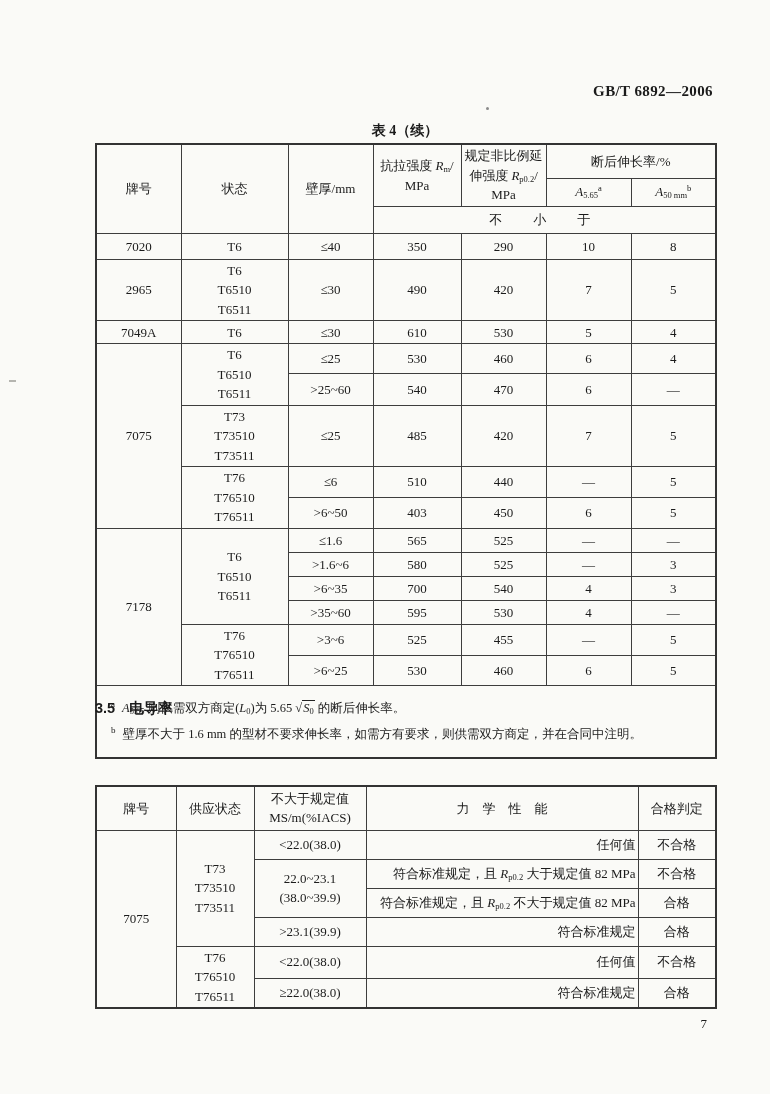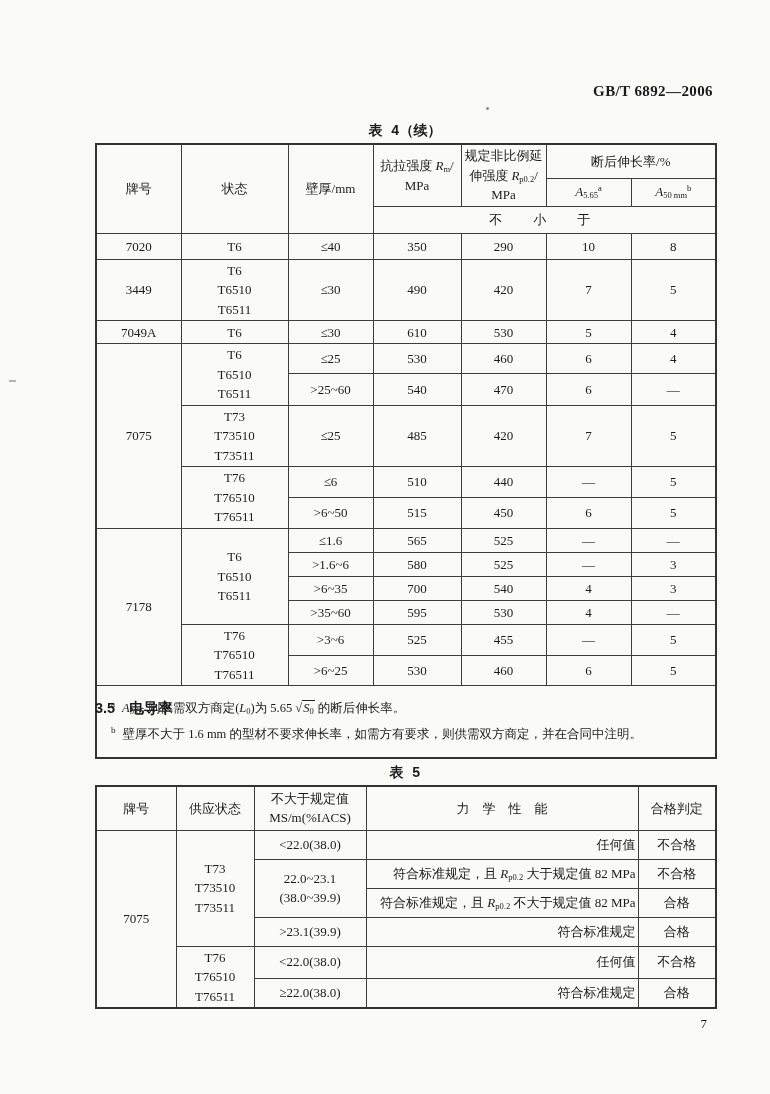--- a/index.html
+++ b/index.html
@@ -13,21 +13,21 @@
   }
   .sheet { position: relative; width: 770px; height: 1033px; }
 
   .doc-code {
     position: absolute; top: 83px; right: 57px;
     font-size: 15px; font-weight: bold; letter-spacing: 0.4px;
   }
 
   .caption {
     position: absolute; left: 95px; width: 620px; text-align: center;
-    font-family: Liberation Mono, monospace;
+    font-family: Liberation Serif, serif;
     font-weight: bold; font-size: 14px;
   }
   .caption4 { top: 122px; }
   .caption5 { top: 764px; }
 
   table.tbl {
     position: absolute; left: 95px;
     width: 620px; border-collapse: collapse; table-layout: fixed;
     border: 2px solid #333;
   }
@@ -135,21 +135,21 @@
       <tr class="r26">
         <td>7020</td>
         <td>T6</td>
         <td>≤40</td>
         <td>350</td>
         <td>290</td>
         <td>10</td>
         <td>8</td>
       </tr>
       <tr class="r60">
-        <td>3449</td>
+        <td>2965</td>
         <td>T6
 T6510
 T6511</td>
         <td>≤30</td>
         <td>490</td>
         <td>420</td>
         <td>7</td>
         <td>5</td>
       </tr>
       <tr class="r23">
@@ -195,21 +195,21 @@
 T76510
 T76511</td>
         <td>≤6</td>
         <td>510</td>
         <td>440</td>
         <td>—</td>
         <td>5</td>
       </tr>
       <tr class="r24">
         <td>&gt;6~50</td>
-        <td>515</td>
+        <td>403</td>
         <td>450</td>
         <td>6</td>
         <td>5</td>
       </tr>
 
       <tr class="r24">
         <td rowspan="6">7178</td>
         <td rowspan="4">T6
 T6510
 T6511</td>
@@ -264,21 +264,20 @@
           <div class="fn-line"><sup class="fnm">b</sup><span>壁厚不大于 1.6 mm 的型材不要求伸长率，如需方有要求，则供需双方商定，并在合同中注明。</span></div>
         </td>
       </tr>
     </tbody>
   </table>
 
   <div class="sec-head">
     <span class="num">3.5</span><span>电导率</span>
   </div>
 
-  <div class="caption caption5">表 5</div>
 
   <table class="tbl t5">
     <colgroup>
       <col style="width:80px">
         <col style="width:78px">
         <col style="width:112px">
       <col style="width:272px">
         <col style="width:78px">
     </colgroup>
     <tbody>

